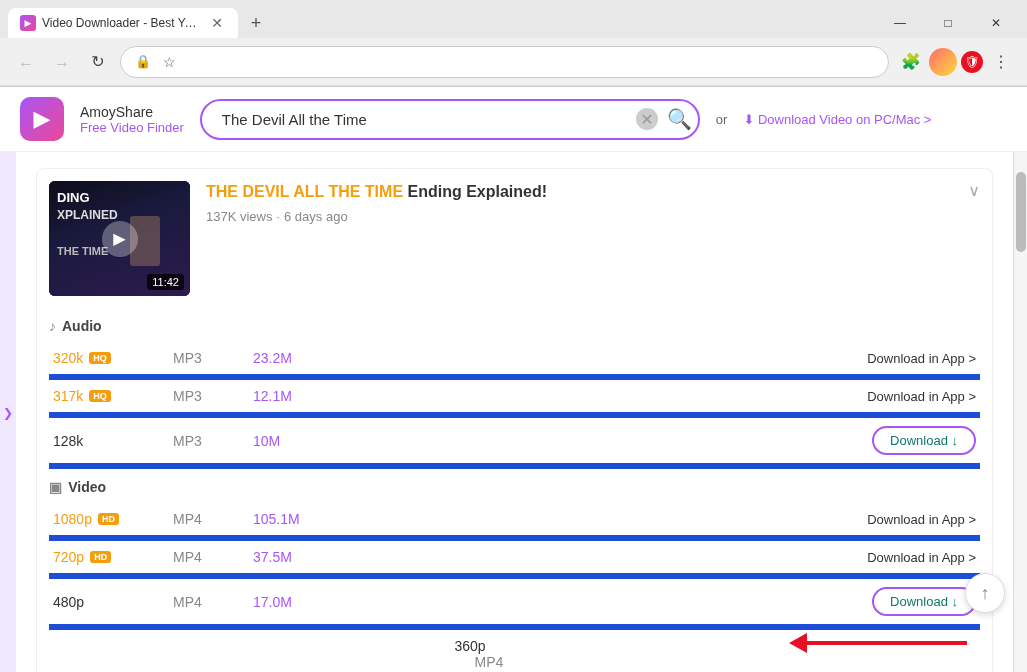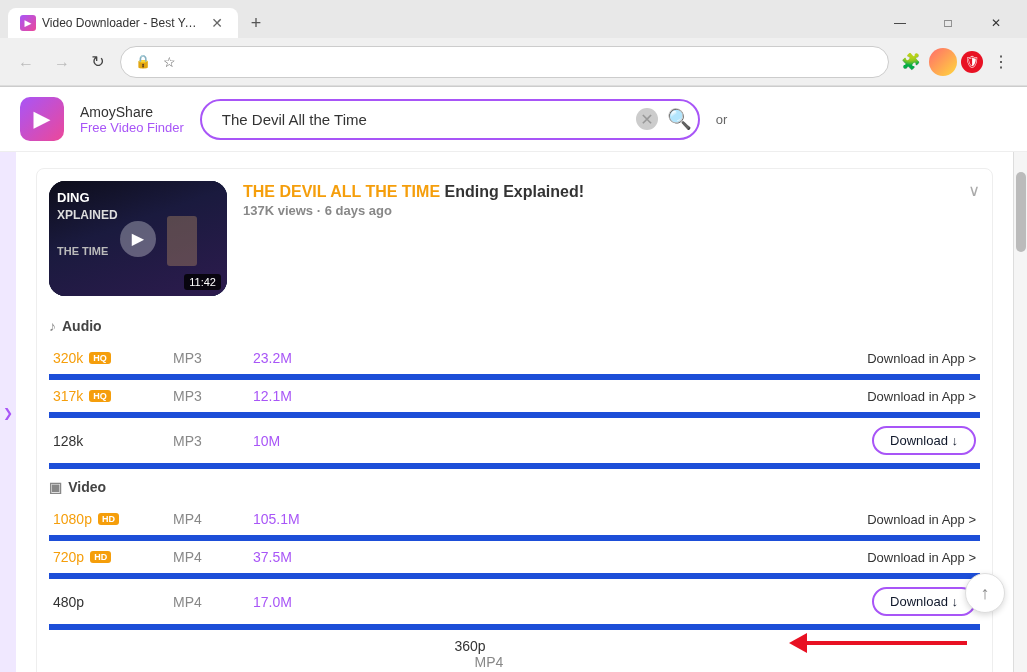--- a/index.html
+++ b/index.html
@@ -47,44 +47,44 @@
 
     
     .main-area { display: flex; flex: 1; overflow: hidden; }
     .sidebar-toggle { width: 16px; background: #f0e8ff; display: flex; align-items: center; justify-content: center; cursor: pointer; color: #a855f7; font-size: 12px; }
 
     .content-area { flex: 1; padding: 16px 20px; overflow-y: auto; background: white; }
 
     
     .video-result { background: white; border: 1px solid #eee; border-radius: 8px; padding: 0; margin-bottom: 16px; overflow: hidden; }
     .video-header { display: flex; align-items: flex-start; padding: 12px; gap: 16px; }
-    .video-thumbnail { width: 178px; height: 115px; background: #1a1a2e; border-radius: 16px; position: relative; overflow: hidden; flex-shrink: 0; }
+    .video-thumbnail { width: 141px; height: 115px; background: #1a1a2e; border-radius: 6px; position: relative; overflow: hidden; flex-shrink: 0; }
     .thumbnail-content { width: 100%; height: 100%; background: linear-gradient(135deg, #1a1a2e 0%, #16213e 50%, #0f3460 100%); display: flex; align-items: center; justify-content: center; position: relative; }
     .thumbnail-play { width: 36px; height: 36px; background: rgba(255,255,255,0.3); border-radius: 50%; display: flex; align-items: center; justify-content: center; color: white; font-size: 16px; }
     .thumbnail-duration { position: absolute; bottom: 6px; right: 6px; background: rgba(0,0,0,0.8); color: white; font-size: 11px; padding: 2px 5px; border-radius: 3px; }
     .video-info { flex: 1; }
     .video-title { font-size: 16px; font-weight: bold; color: #333; line-height: 1.4; }
-    .video-meta { color: #888; font-size: 13px; margin-top: 0; font-weight: bold; }
+    .video-meta { color: #888; font-size: 13px; margin-top: 6px; }
     .video-actions { display: flex; align-items: center; gap: 12px; margin-top: 10px; }
     .cancel-btn { color: #888; font-size: 14px; cursor: pointer; display: flex; align-items: center; gap: 4px; }
     .chevron-btn { color: #aaa; cursor: pointer; font-size: 16px; margin-left: auto; }
 
     
     .download-options { padding: 0 12px 12px; }
     .section-header { display: flex; align-items: center; gap: 6px; font-weight: 600; color: #444; font-size: 14px; margin: 10px 0 8px; }
     .section-icon { color: #888; font-size: 14px; }
     .download-row { display: flex; align-items: center; padding: 8px 4px; border-bottom: 6px solid #1d4ed8; }
     .download-row:last-child { border-bottom: none; flex-direction: column; }
     .quality-label { width: 120px; display: flex; align-items: center; gap: 6px; font-size: 14px; color: #f59e0b; font-weight: 500; }
     .quality-badge { background: #f59e0b; color: white; font-size: 9px; font-weight: bold; padding: 1px 4px; border-radius: 3px; }
     .format-label { width: 80px; color: #888; font-size: 14px; }
     .size-label { width: 100px; color: #a855f7; font-size: 14px; }
     .download-btn { margin-left: auto; }
     .btn-download-app { color: #333; font-size: 13px; cursor: pointer; white-space: nowrap; }
-    .btn-download { background: white; border: 2px solid #a855f7; border-radius: 20px; color: #0f172a; padding: 5px 16px; font-size: 13px; cursor: pointer; display: flex; align-items: center; gap: 4px; white-space: nowrap; }
+    .btn-download { background: white; border: 2px solid #a855f7; border-radius: 20px; color: #0f766e; padding: 5px 16px; font-size: 13px; cursor: pointer; display: flex; align-items: center; gap: 4px; white-space: nowrap; }
     .quality-label-normal { width: 120px; font-size: 14px; color: #333; }
 
     
     .back-to-top { position: absolute; bottom: 80px; right: 20px; width: 40px; height: 40px; background: white; border: 1px solid #ddd; border-radius: 50%; display: flex; align-items: center; justify-content: center; cursor: pointer; color: #888; font-size: 18px; box-shadow: 0 2px 6px rgba(0,0,0,0.15); }
 
     
     .red-arrow { position: absolute; bottom: 26px; right: 60px; display: flex; align-items: center; }
     .arrow-line { width: 160px; height: 4px; background: #e81123; }
     .arrow-head { width: 0; height: 0; border-top: 10px solid transparent; border-bottom: 10px solid transparent; border-right: 18px solid #e81123; }
 
@@ -155,20 +155,21 @@
     <div class="app-name">
       <span class="app-name-title">AmoyShare</span>
       <span class="app-name-sub">Free Video Finder</span>
     </div>
     <div class="search-bar-wrapper">
       <input class="search-bar" type="text" value="The Devil All the Time" style="">
       <div class="search-clear">✕</div>
       <button class="search-icon-btn">🔍</button>
     </div>
     <span class="or-text">or</span>
+    <a class="download-pc-link">⬇ Download Video on PC/Mac &gt;</a>
   </div>
 
   <div class="main-area position-relative">
 
     <div class="sidebar-toggle">
       <span>❯</span>
     </div>
 
     <div class="content-area content-scroll">
 

